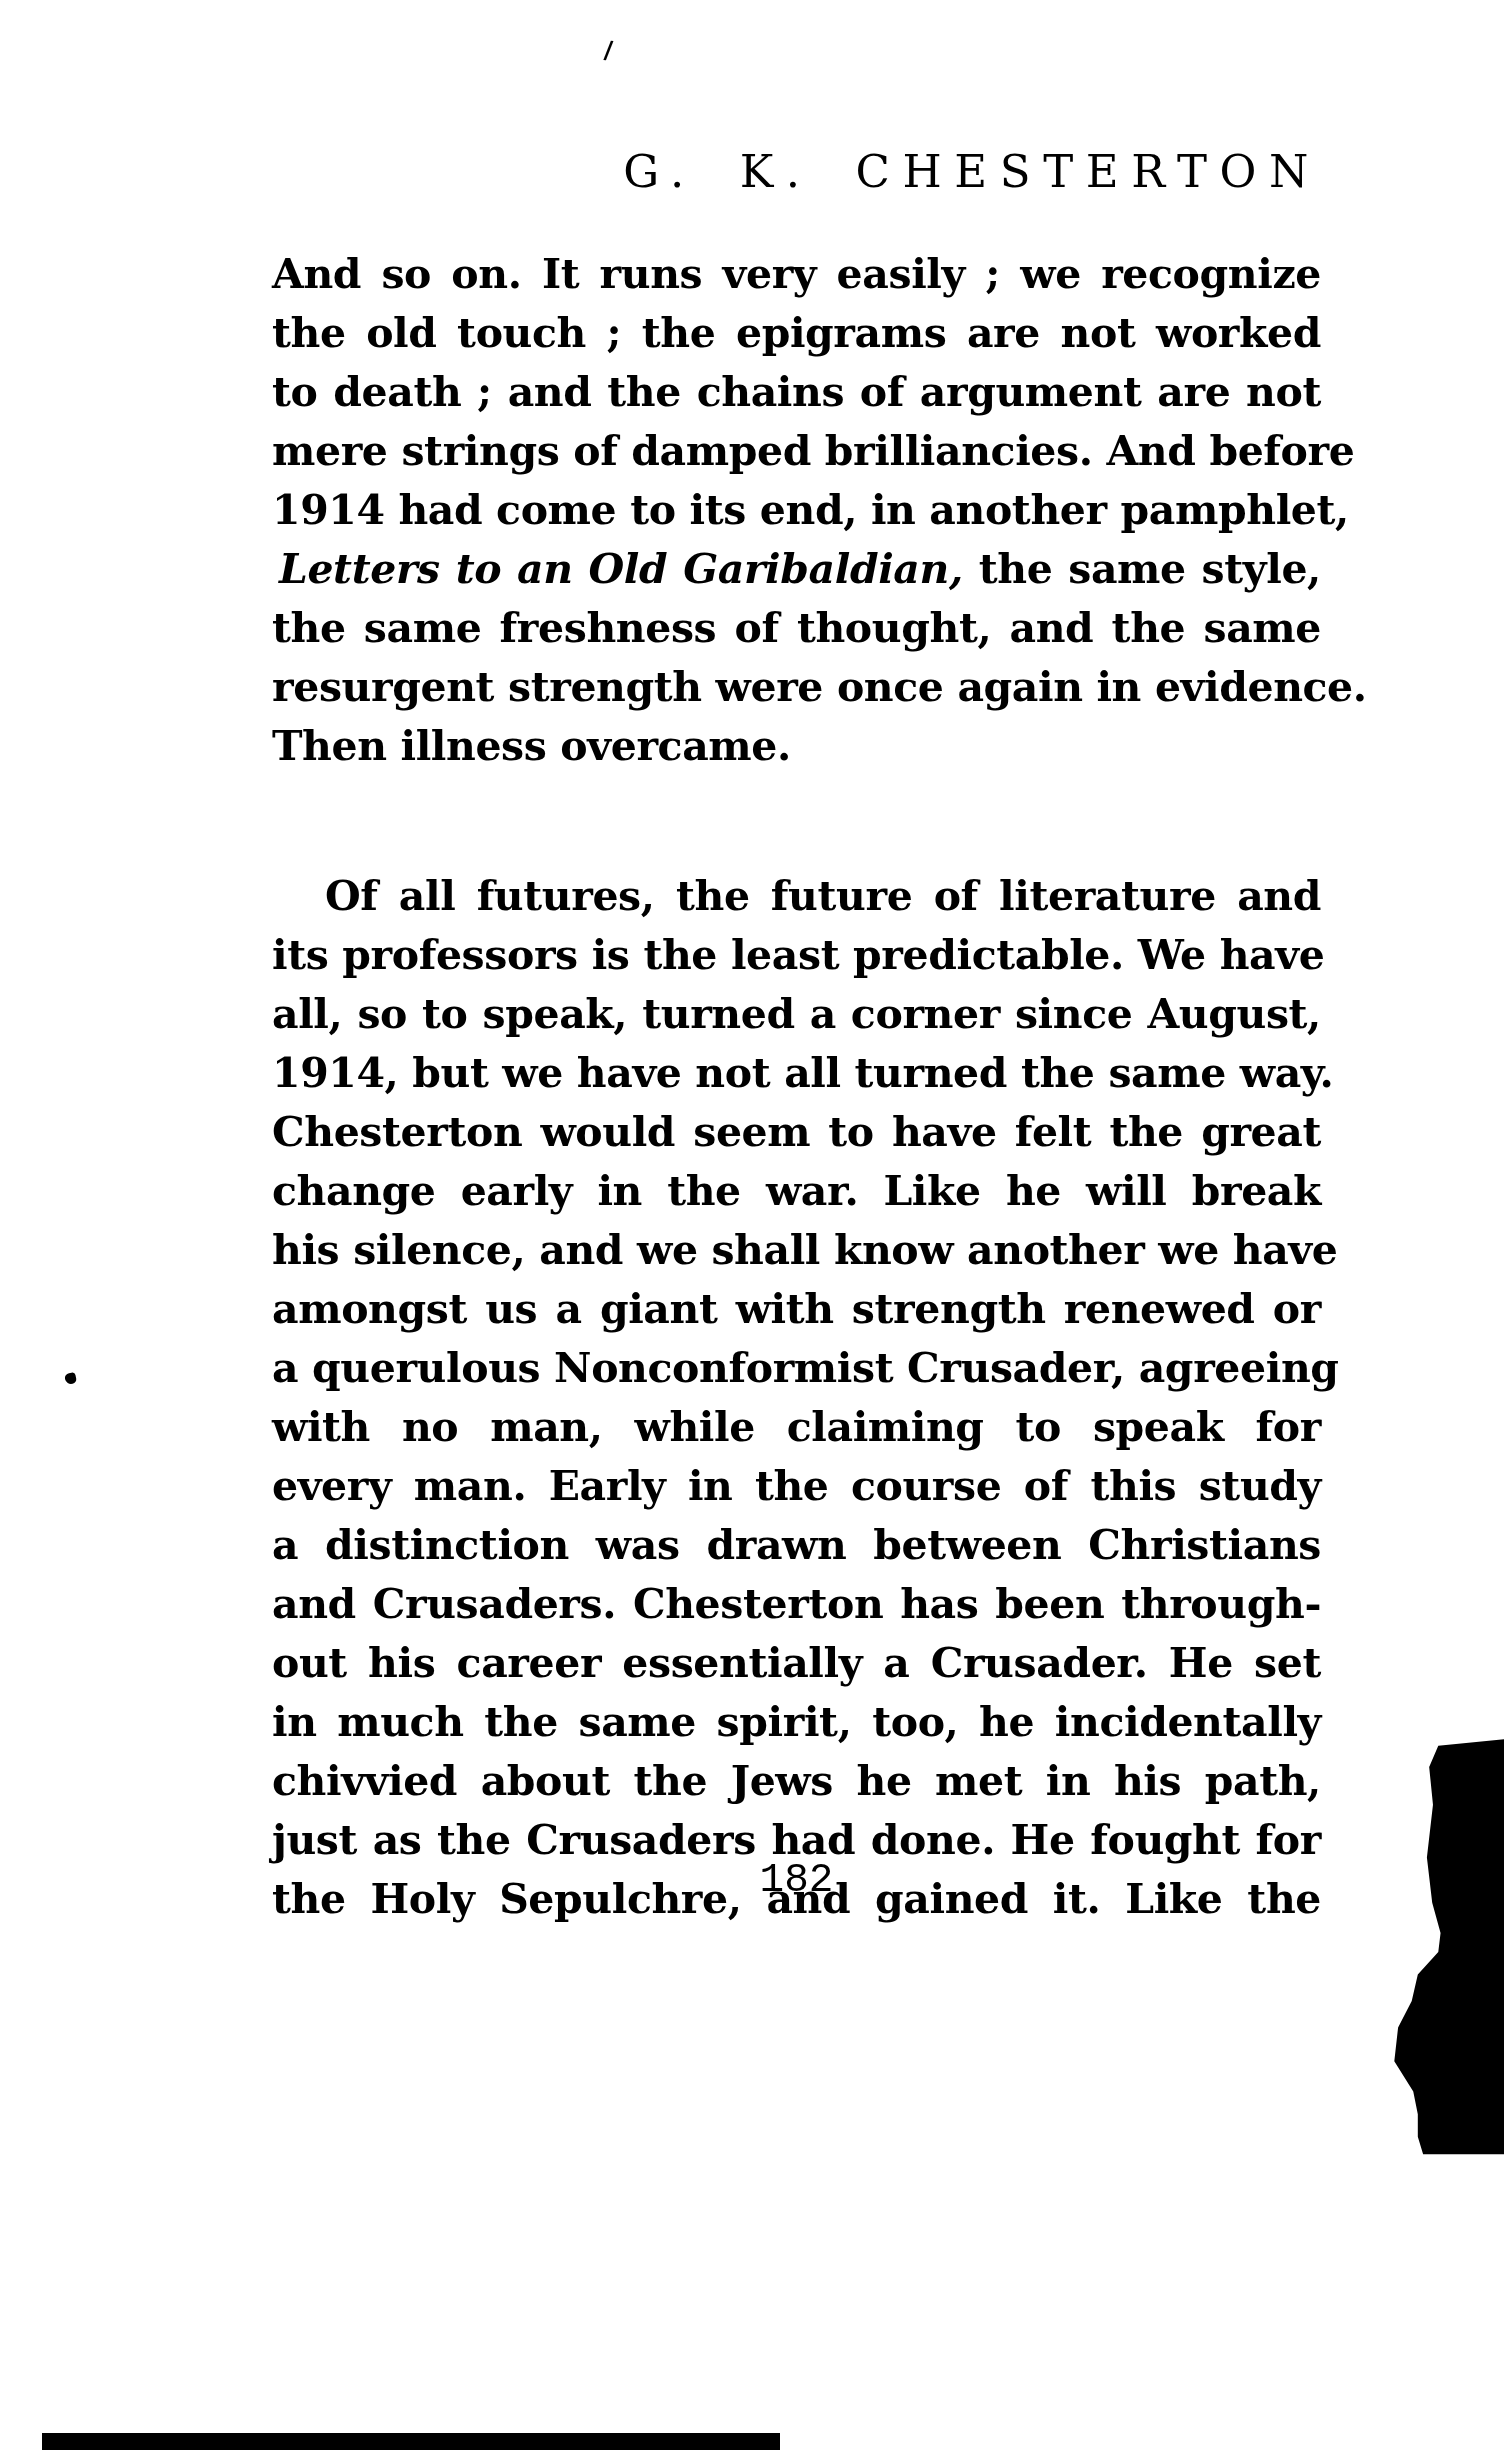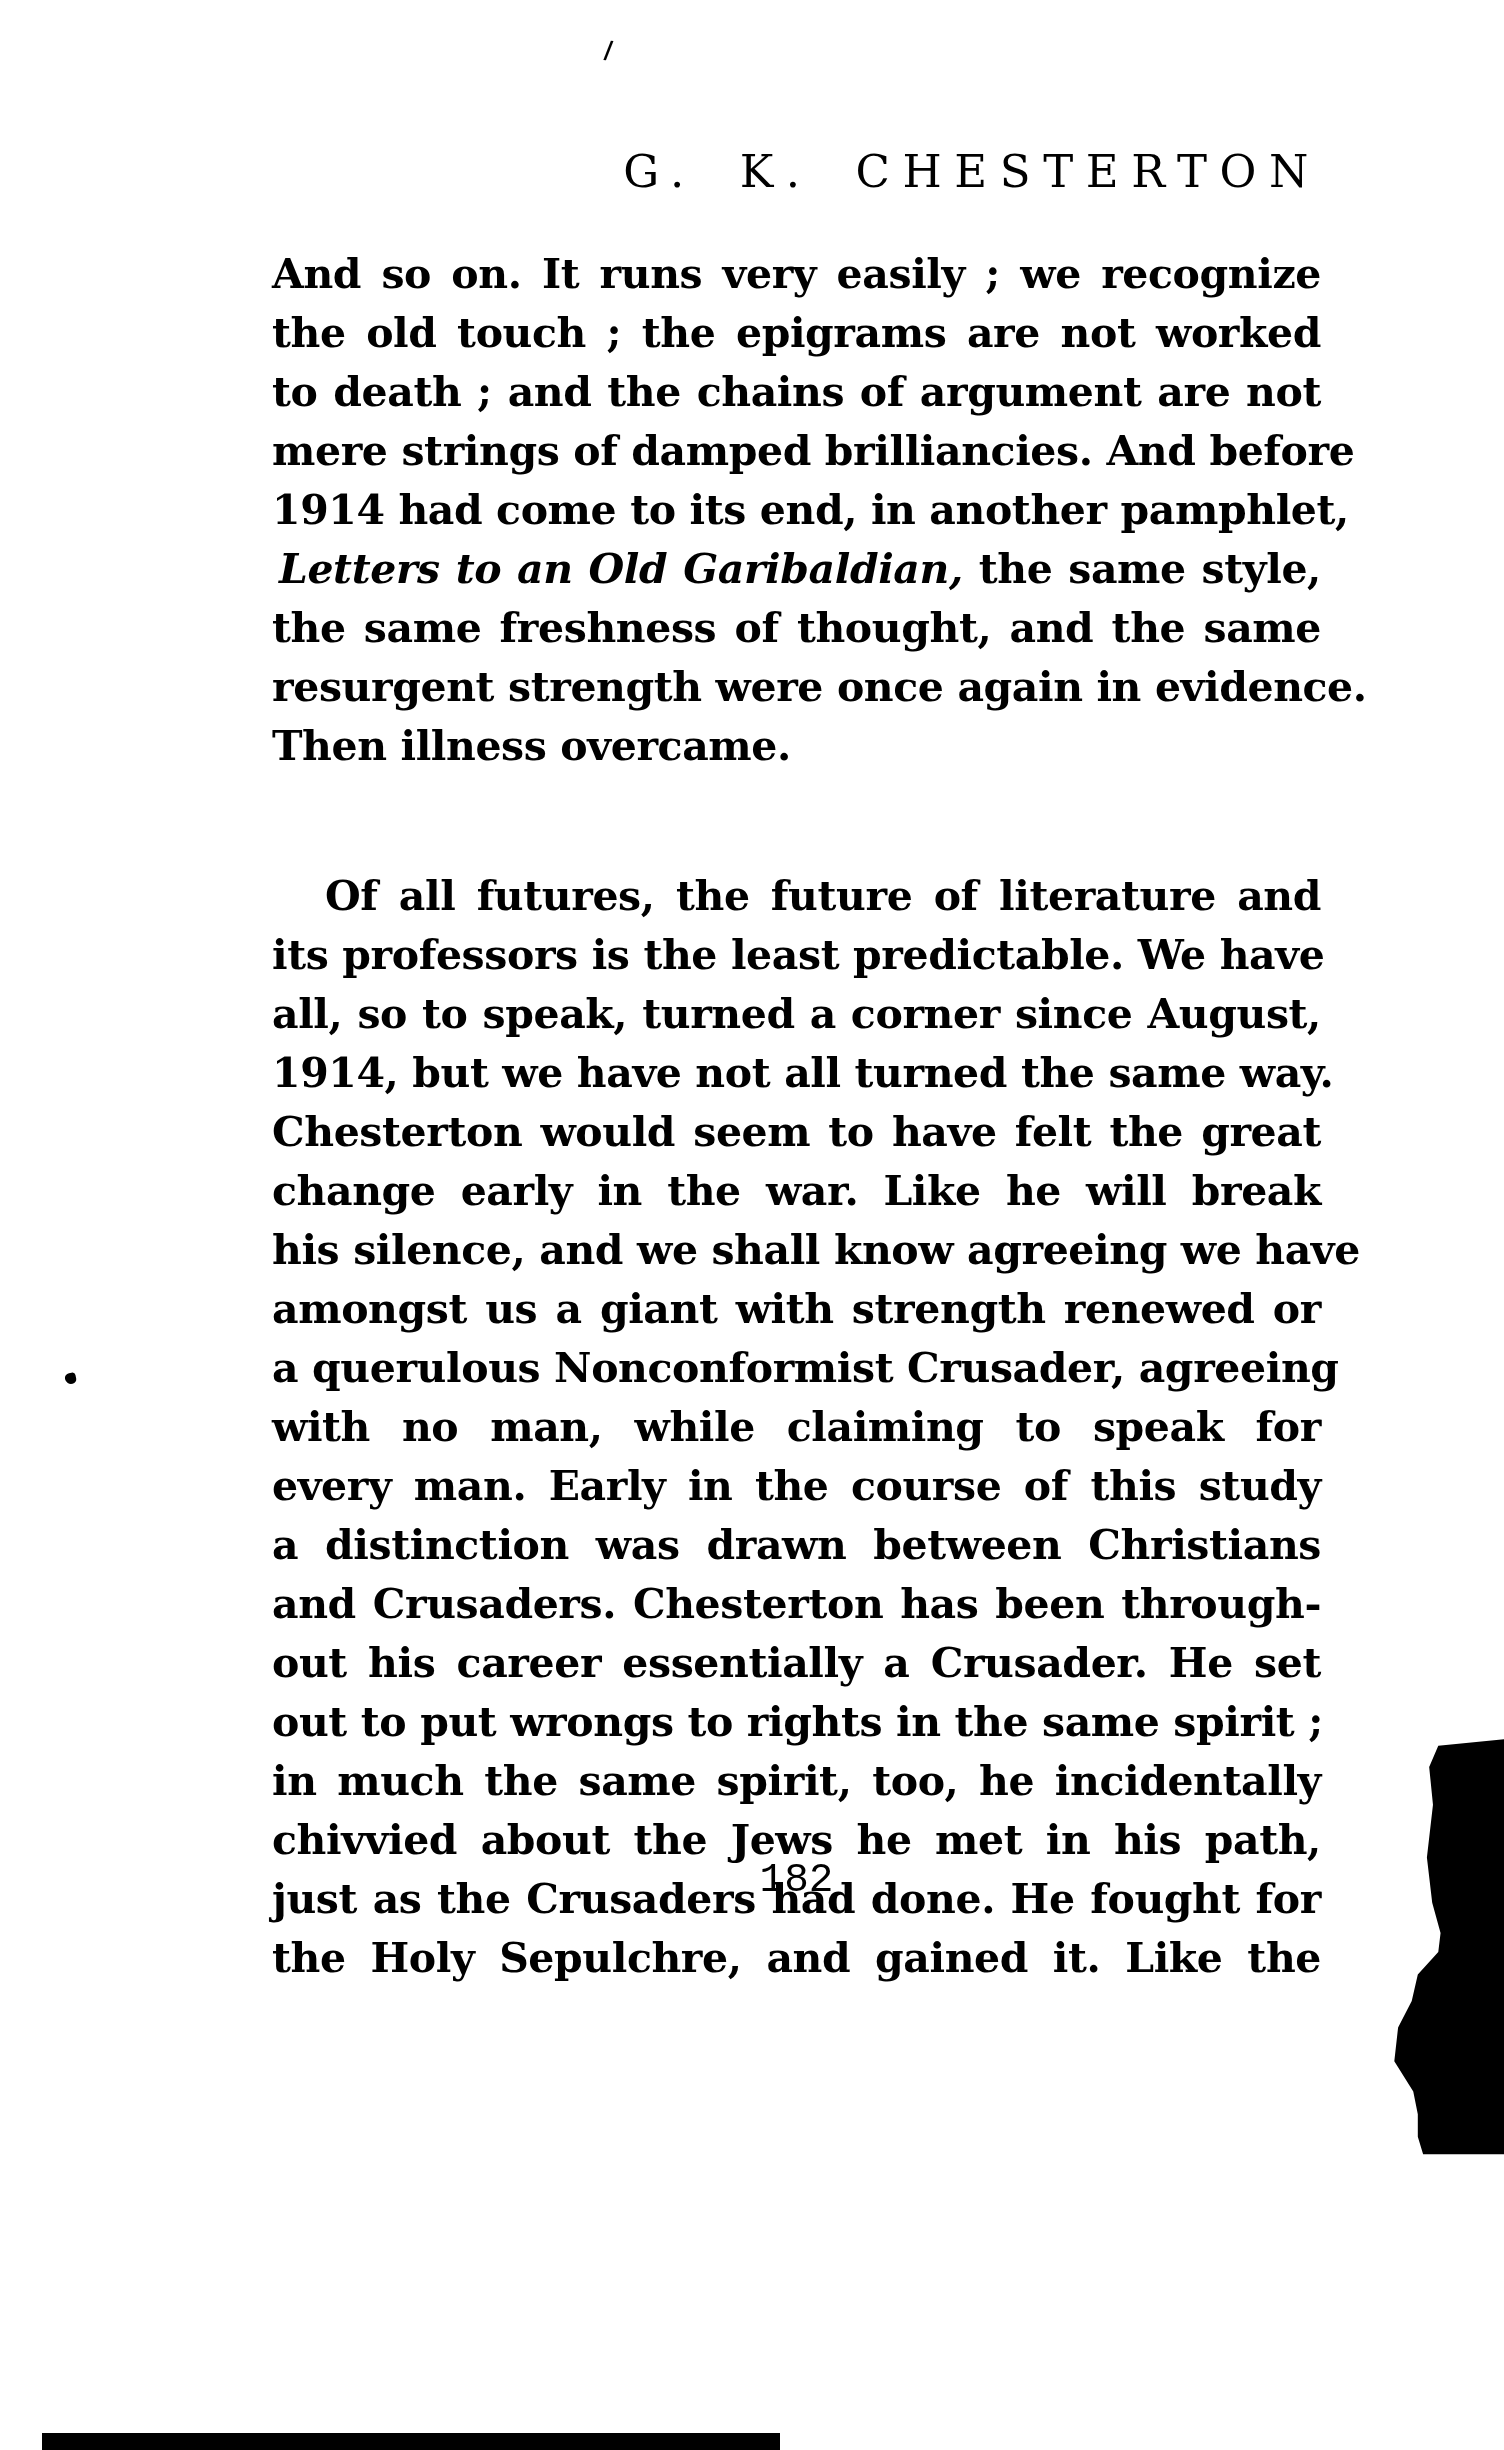--- a/index.html
+++ b/index.html
@@ -123,29 +123,28 @@
     <div class="line para-end">Then illness overcame.</div>
   </div>
 
   <div class="textcol para2">
     <div class="line indented">Of all futures, the future of literature and</div>
     <div class="line">its professors is the least predictable.  We have</div>
     <div class="line">all, so to speak, turned a corner since August,</div>
     <div class="line">1914, but we have not all turned the same way.</div>
     <div class="line">Chesterton would seem to have felt the great</div>
     <div class="line">change early in the war.  Like he will break</div>
-    <div class="line">his silence, and we shall know agreeing we have</div>
+    <div class="line">his silence, and we shall know another we have</div>
     <div class="line">amongst us a giant with strength renewed or</div>
     <div class="line">a querulous Nonconformist Crusader, agreeing</div>
     <div class="line">with no man, while claiming to speak for</div>
     <div class="line">every man.  Early in the course of this study</div>
     <div class="line">a distinction was drawn between Christians</div>
     <div class="line">and Crusaders.  Chesterton has been through-</div>
     <div class="line">out his career essentially a Crusader.  He set</div>
-    <div class="line">out to put wrongs to rights in the same spirit ;</div>
     <div class="line">in much the same spirit, too, he incidentally</div>
     <div class="line">chivvied about the Jews he met in his path,</div>
     <div class="line">just as the Crusaders had done.  He fought for</div>
     <div class="line">the Holy Sepulchre, and gained it.  Like the</div>
   </div>
 
   <div class="page-number">182</div>
 
   <div class="margin-ink-spot"></div>
 

